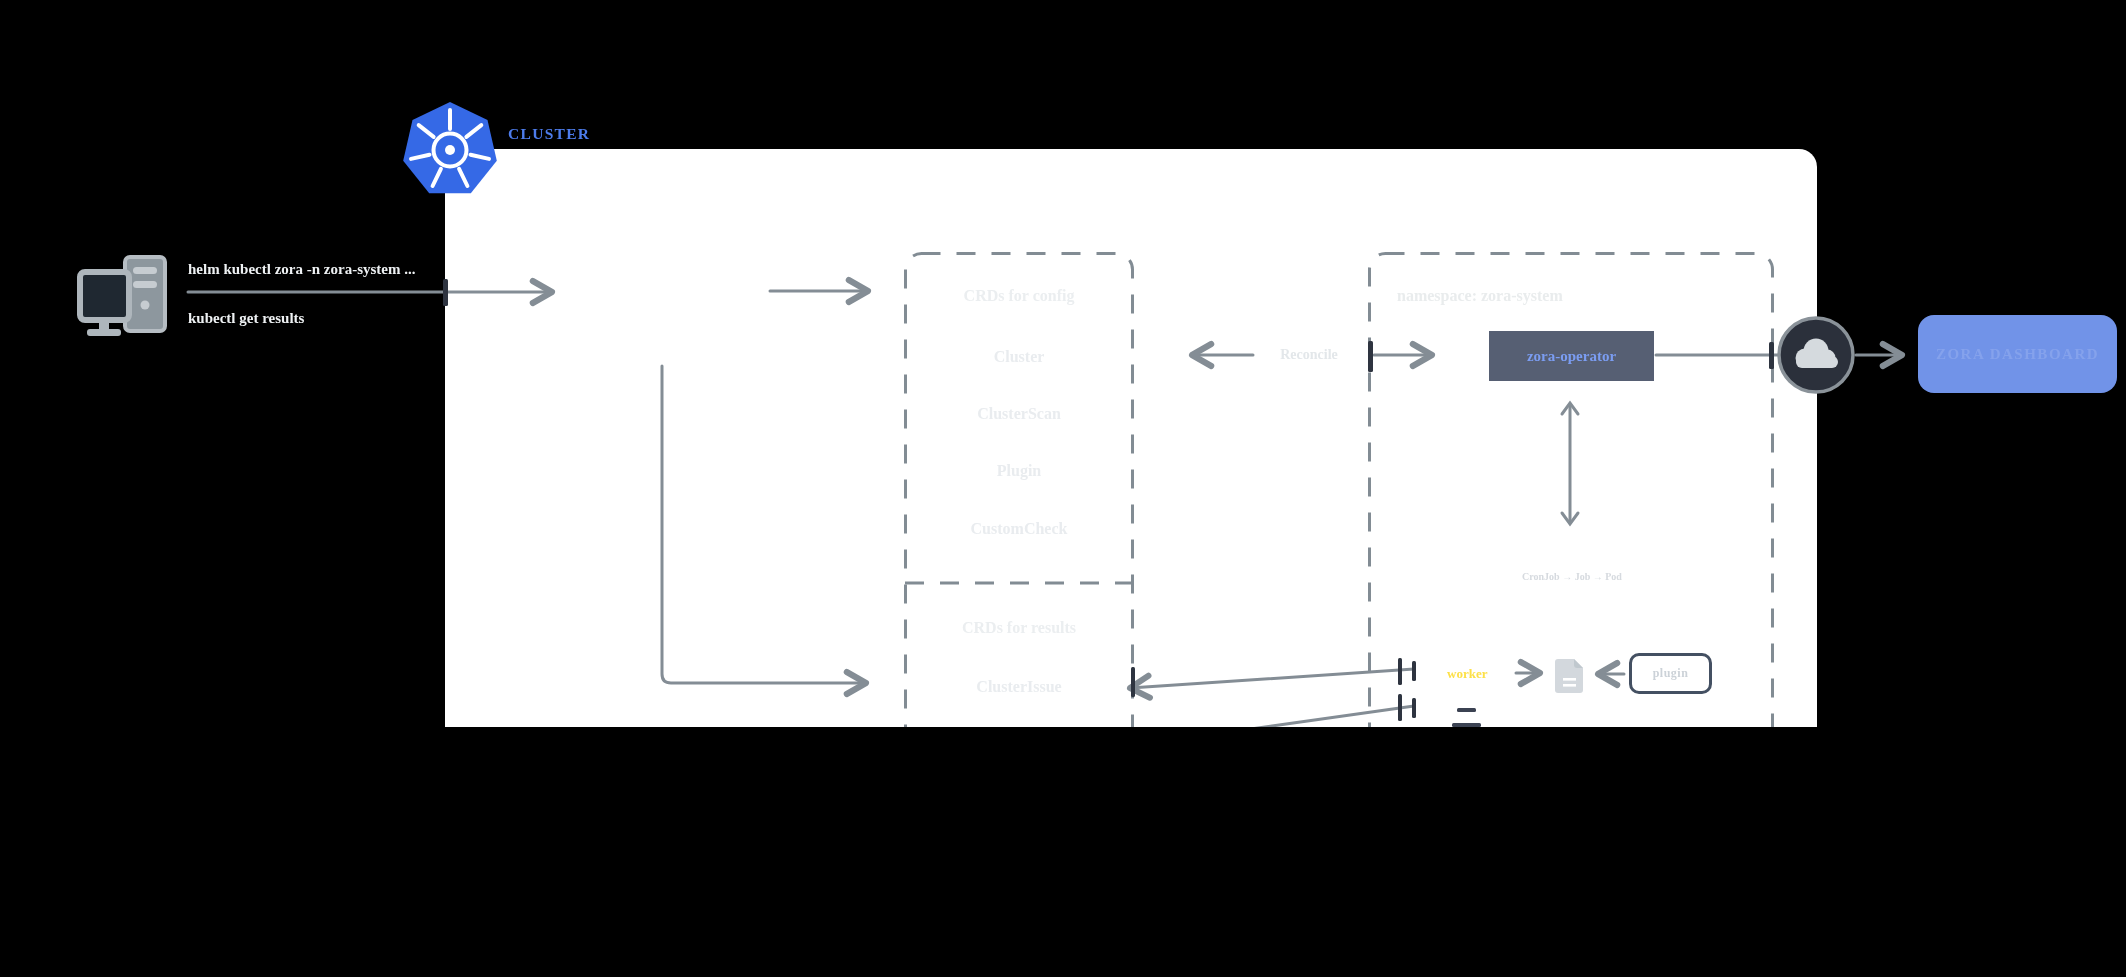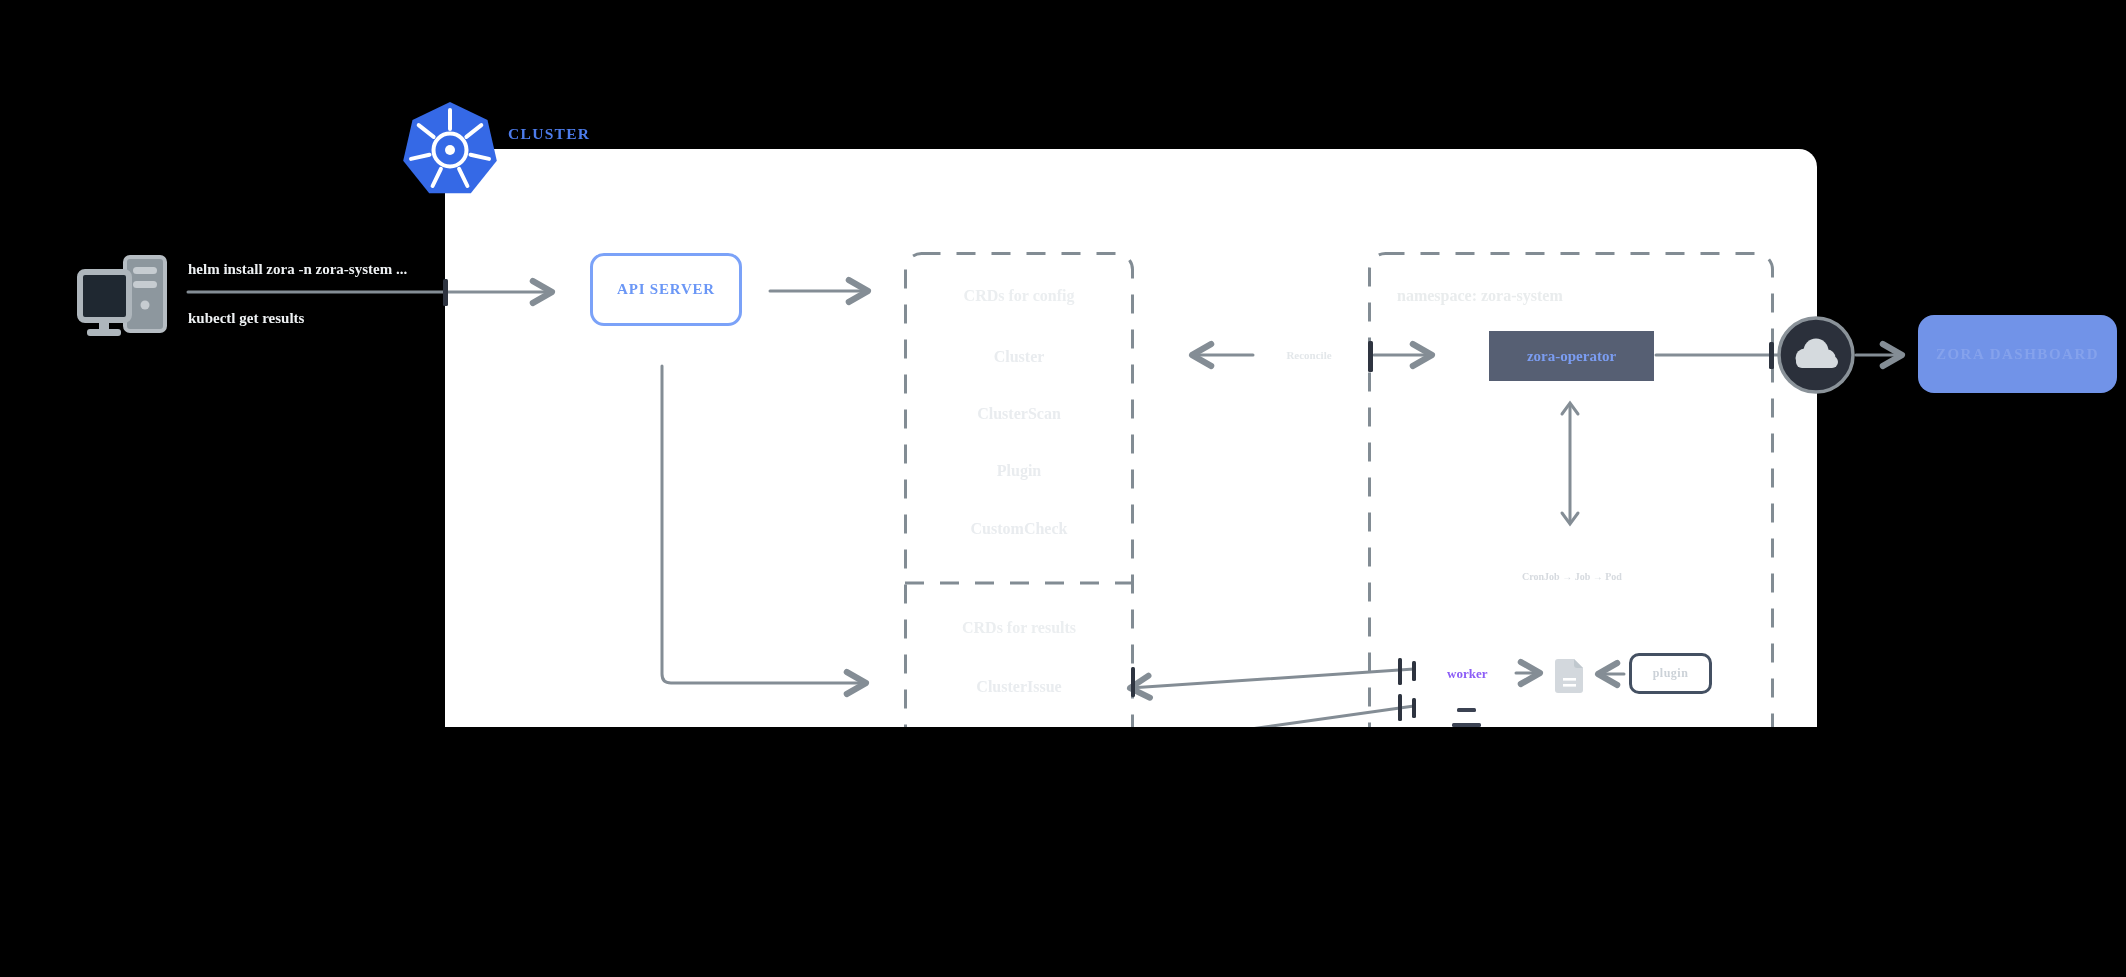--- a/index.html
+++ b/index.html
@@ -12,22 +12,22 @@
   .faint-head{color:#ebeef0;font-weight:700;font-size:16px;}
   .term-text{color:#eef1f3;font-weight:600;font-size:15px;white-space:nowrap;}
   .term-list{color:#f2f4f6;font-weight:600;font-size:14.5px;line-height:24.6px;white-space:nowrap;}
   .boxed{display:flex;align-items:center;justify-content:center;box-sizing:border-box;white-space:nowrap;}
   .api-box{border:3px solid #7ba2f8;border-radius:14px;background:#fff;color:#6b97f6;
            font-weight:700;font-size:15px;letter-spacing:.8px;}
   .operator-box{background:#565f73;border-radius:0;color:#7b9df2;font-weight:700;font-size:15px;}
   .plugin-box{border:3px solid #445062;border-radius:10px;background:#fff;color:#ccd2d8;
               font-weight:700;font-size:12px;letter-spacing:.5px;}
   .dash-box-label{color:#d6dadf;font-weight:700;font-size:10px;}
-  .worker-label{color:#8b5cf6;font-weight:700;font-size:13px;}
-  .reconcile{color:#e3e7ea;font-weight:700;font-size:11px;}
+  .worker-label{color:#fde047;font-weight:700;font-size:13px;}
+  .reconcile{color:#e3e7ea;font-weight:700;font-size:14px;}
   .namespace{color:#e9eced;font-weight:700;font-size:16px;white-space:nowrap;}
   .cluster-title{color:#4d7ceb;font-weight:700;font-size:15.5px;letter-spacing:1.3px;white-space:nowrap;}
   .dashboard-box{background:#7193e8;border-radius:16px;color:#85a2ec;font-weight:700;
                  font-size:15px;letter-spacing:1.5px;}
   svg{display:block;}
 </style>
 </head>
 <body>
 
 <div id="canvas">
@@ -103,26 +103,23 @@
   <svg class="abs" style="left:72px;top:250px;" width="100" height="92" viewBox="0 0 100 92">
     <rect x="53" y="7" width="40" height="74" rx="5" fill="#8d979e" stroke="#b6bdc3" stroke-width="4"></rect>
     <rect x="61" y="17" width="24" height="7" rx="3.5" fill="#c6ccd1"></rect>
     <rect x="61" y="31" width="24" height="7" rx="3.5" fill="#c6ccd1"></rect>
     <circle cx="73" cy="55" r="4.5" fill="#c6ccd1"></circle>
     <rect x="8" y="22" width="49" height="48" rx="5" fill="#1f2831" stroke="#aeb6bc" stroke-width="6"></rect>
     <rect x="27" y="70" width="10" height="10" fill="#aeb6bc"></rect>
     <rect x="15" y="79" width="34" height="7" rx="3" fill="#aeb6bc"></rect>
   </svg>
 
-  <div class="abs term-text" style="left:188px;top:261px;">helm install zora -n zora-system ...</div>
+  <div class="abs term-text" style="left:188px;top:261px;">helm kubectl zora -n zora-system ...</div>
   <div class="abs term-text" style="left:188px;top:310px;">kubectl get results</div>
 
-  <div class="abs boxed api-box" style="left:590px;top:253px;width:152px;height:73px;">
-    <span>API SERVER</span>
-  </div>
 
   <div class="abs center-label faint-head" style="left:1019px;top:296px;">CRDs for config</div>
   <div class="abs center-label faint" style="left:1019px;top:357px;">Cluster</div>
   <div class="abs center-label faint" style="left:1019px;top:414px;">ClusterScan</div>
   <div class="abs center-label faint" style="left:1019px;top:471px;">Plugin</div>
   <div class="abs center-label faint" style="left:1019px;top:529px;">CustomCheck</div>
 
   <div class="abs center-label faint-head" style="left:1019px;top:628px;">CRDs for results</div>
   <div class="abs center-label faint" style="left:1019px;top:687px;">ClusterIssue</div>
   <div class="abs center-label faint" style="left:1019px;top:744px;">Vulnerabilities</div>

